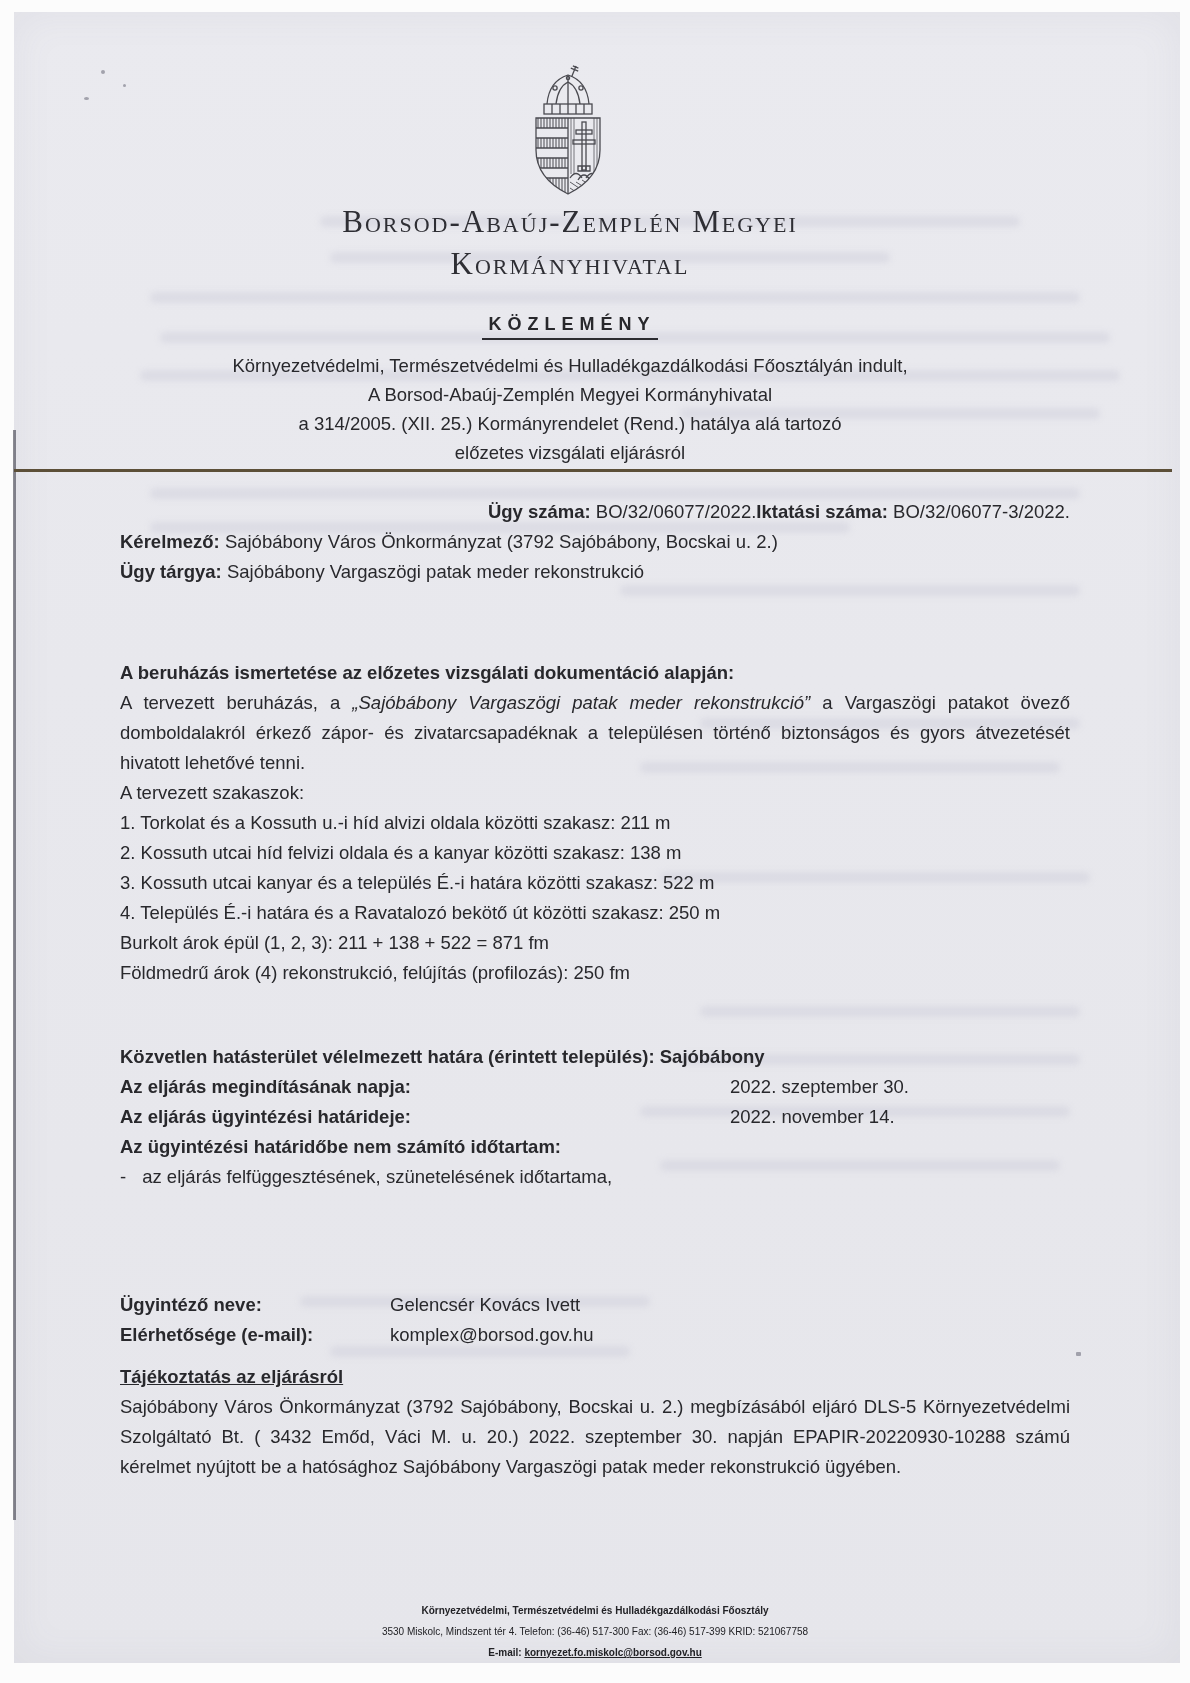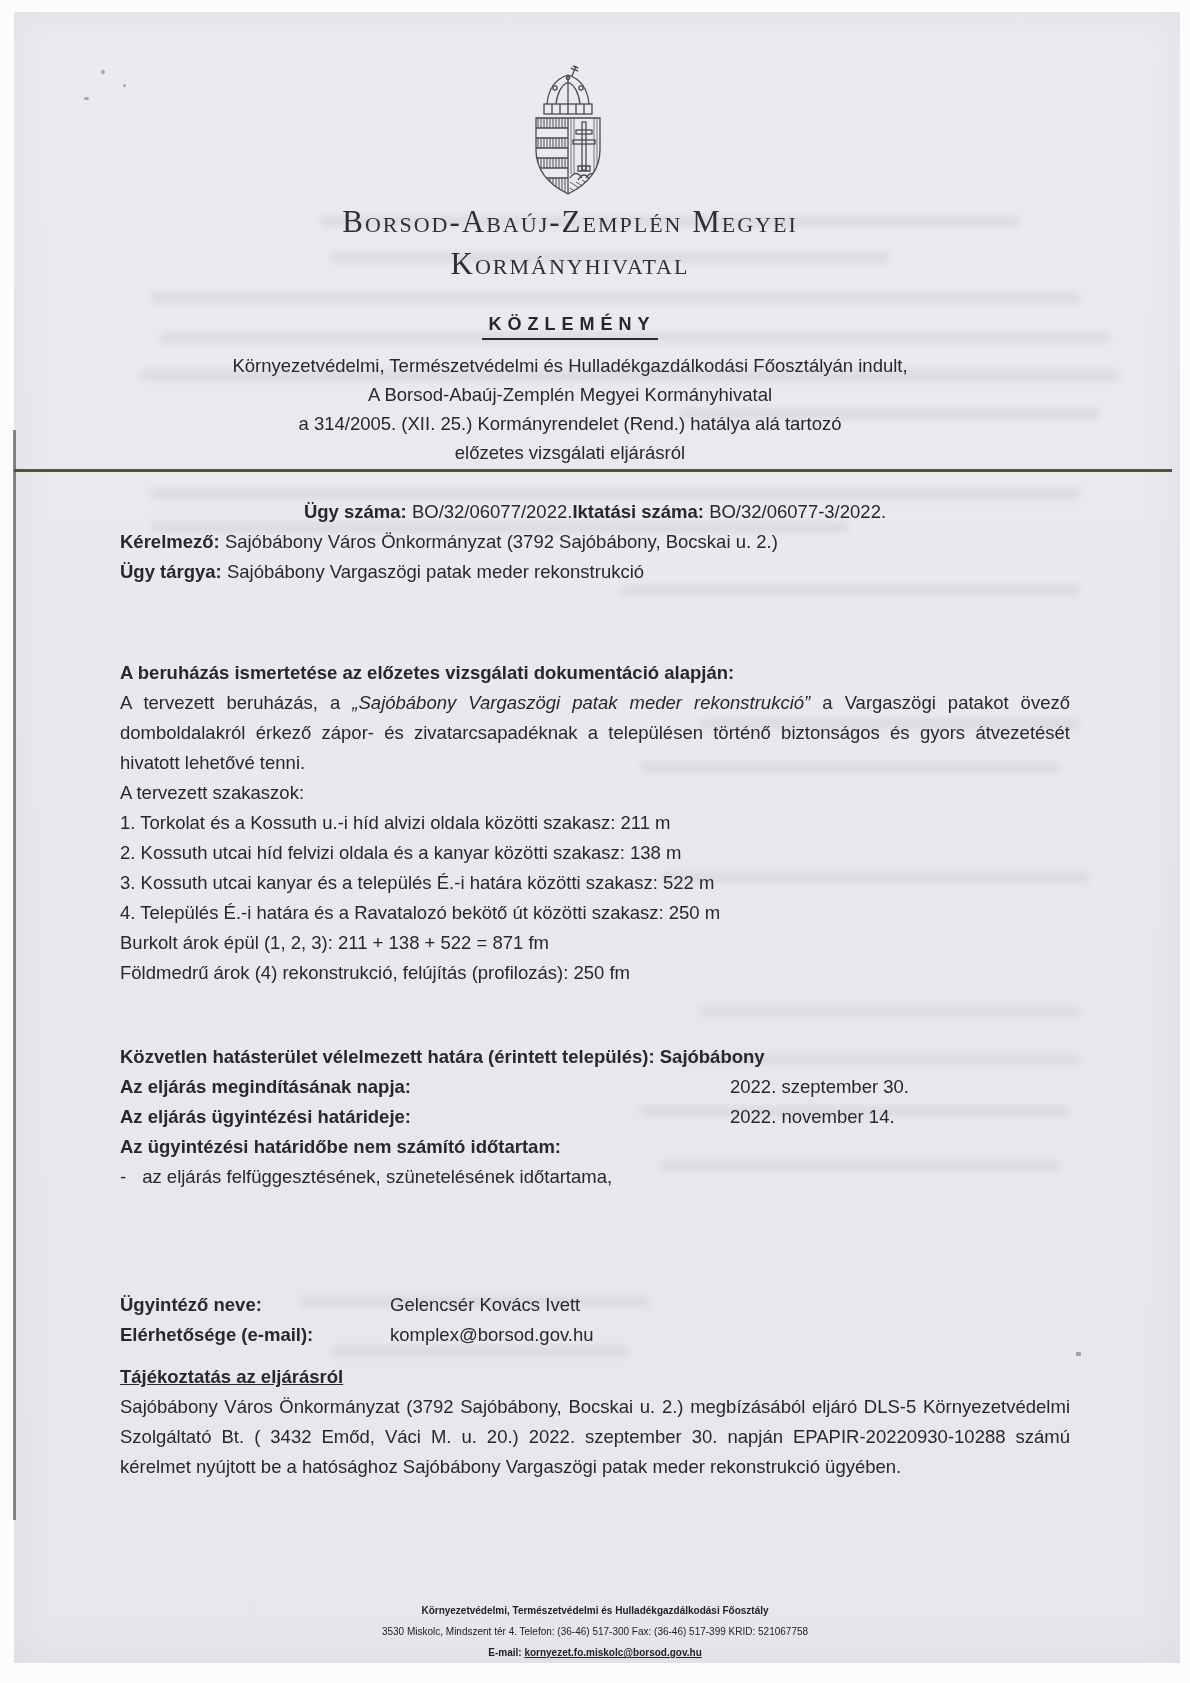--- a/index.html
+++ b/index.html
@@ -38,21 +38,21 @@
     display:inline-block;font-size:18px;font-weight:bold;letter-spacing:6px;
     border-bottom:2px solid #2b2b30;padding:0 2px 3px 6px;
   }
   .subtitle{position:absolute;left:0;top:351px;width:1140px;text-align:center;font-size:18.5px;line-height:29px;}
 
   .rule{position:absolute;left:14px;top:469px;width:1158px;height:3px;background:#5c4f38;}
 
   .col{position:absolute;left:120px;width:950px;font-size:18.5px;line-height:30px;}
   b,.b{font-weight:bold;}
   .just{text-align:justify;}
-  .row{display:flex;justify-content:center;}
+  .row{display:flex;justify-content:flex-end;}
   .case-block{top:497px;}
   .desc-block{top:642px;margin-top:16px;}
   .summary-block{top:928px;}
   .proc-block{top:1042px;}
   .date-row{position:relative;}
   .date-val{position:absolute;left:610px;top:0;}
   .excluded-item{text-align:justify;}
   .excluded-item::before{content:"-";margin-right:16px;}
   .contact-block{top:1280px;margin-top:10px;}
   .contact-label{display:inline-block;width:270px;}

